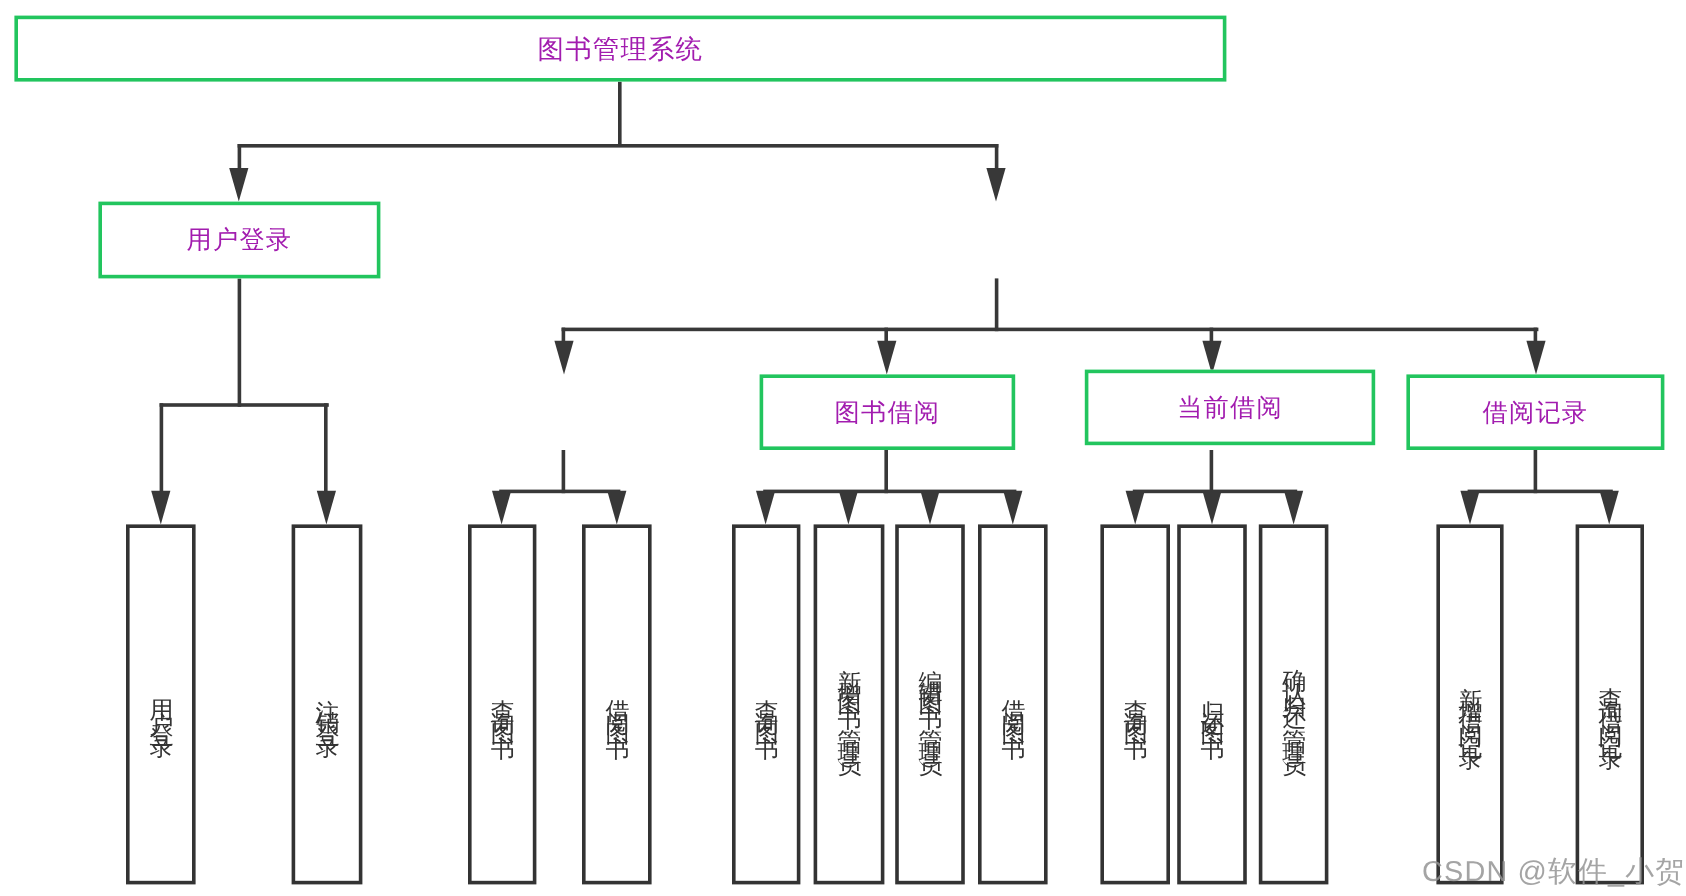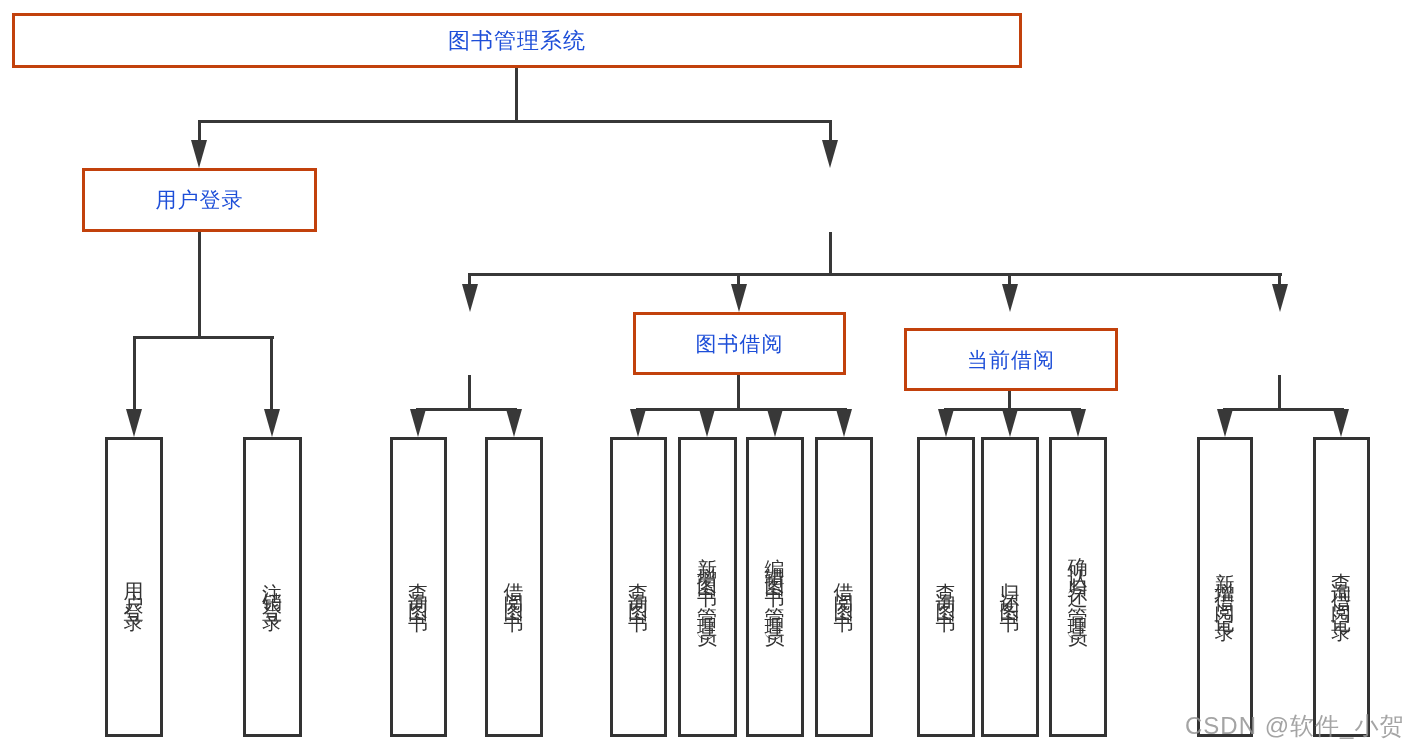--- a/index.html
+++ b/index.html
@@ -7,24 +7,24 @@
     position:relative;
     width:1405px;height:747px;
     background:#ffffff;
     font-family:"Liberation Sans", sans-serif;
     overflow:hidden;
   }
   
   .hnode{
     position:absolute;
     box-sizing:border-box;
-    border:3px solid #c2410c;
+    border:3px solid #22c55e;
     background:#ffffff;
     display:flex;align-items:center;justify-content:center;
-    font-size:21px;color:#1d4ed8;
+    font-size:21px;color:#a21caf;
     letter-spacing:1px;
     z-index:2;
   }
   .vnode{
     position:absolute;
     top:437px;height:300px;
     box-sizing:border-box;
     border:3px solid #333333;
     background:#ffffff;
     display:flex;align-items:center;justify-content:center;
@@ -37,21 +37,21 @@
     letter-spacing:10px;
     line-height:1;
     white-space:nowrap;
   }
   
   #n-root{left:12px;top:13px;width:1010px;height:55px;font-size:22px;}
   #n-user-login{left:82px;top:168px;width:235px;height:64px;}
   #n-book-mgmt{left:712px;top:168px;width:236px;height:64px;}
   #n-new-book{left:363px;top:312px;width:216px;height:63px;}
   #n-borrow{left:633px;top:312px;width:213px;height:63px;}
-  #n-current{left:904px;top:328px;width:214px;height:63px;}
+  #n-current{left:904px;top:308px;width:242px;height:63px;}
   #n-records{left:1172px;top:312px;width:215px;height:63px;}
   
   #v1{left:105px;width:58px;}
   #v2{left:243px;width:59px;}
   #v3{left:390px;width:57px;}
   #v4{left:485px;width:58px;}
   #v5{left:610px;width:57px;}
   #v6{left:678px;width:59px;}
   #v7{left:746px;width:58px;}
   #v8{left:815px;width:58px;}
@@ -129,20 +129,21 @@
 </style>
 </head>
 <body>
 
 <div id="canvas">
 
   <div class="hnode" id="n-root">图书管理系统</div>
   <div class="hnode" id="n-user-login">用户登录</div>
   <div class="hnode" id="n-borrow">图书借阅</div>
   <div class="hnode" id="n-current">当前借阅</div>
+  <div class="hnode" id="n-records">借阅记录</div>
 
   <div class="vnode" id="v1">
       <span>用户登录</span>
     </div>
   <div class="vnode" id="v2">
       <span>注销登录</span>
     </div>
   <div class="vnode" id="v3">
       <span>查询图书</span>
     </div>

